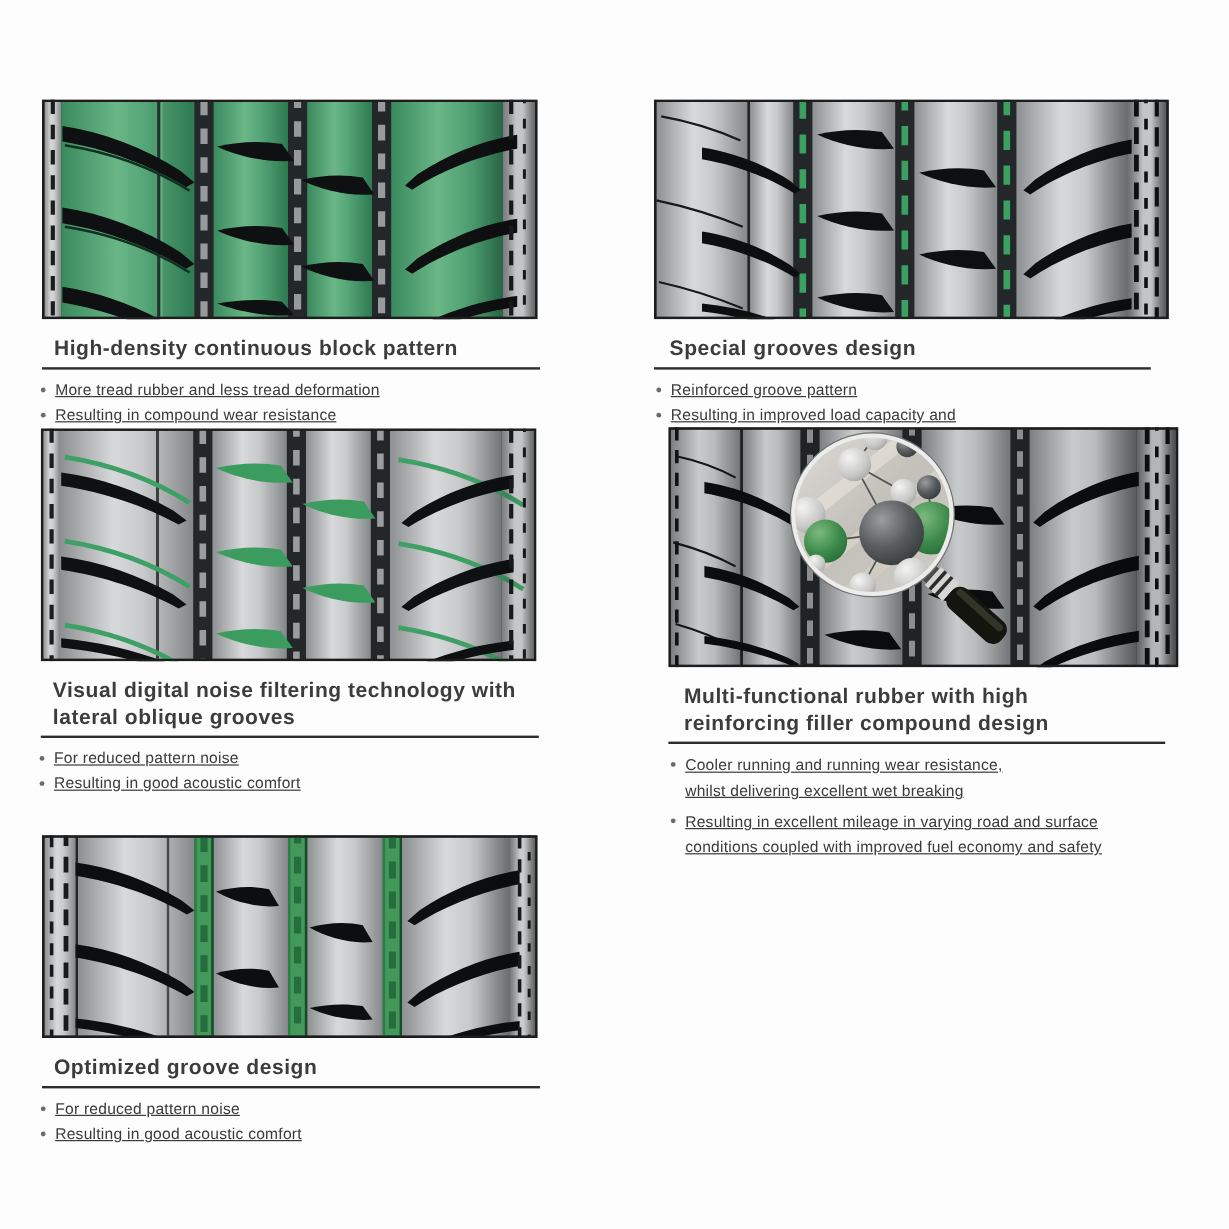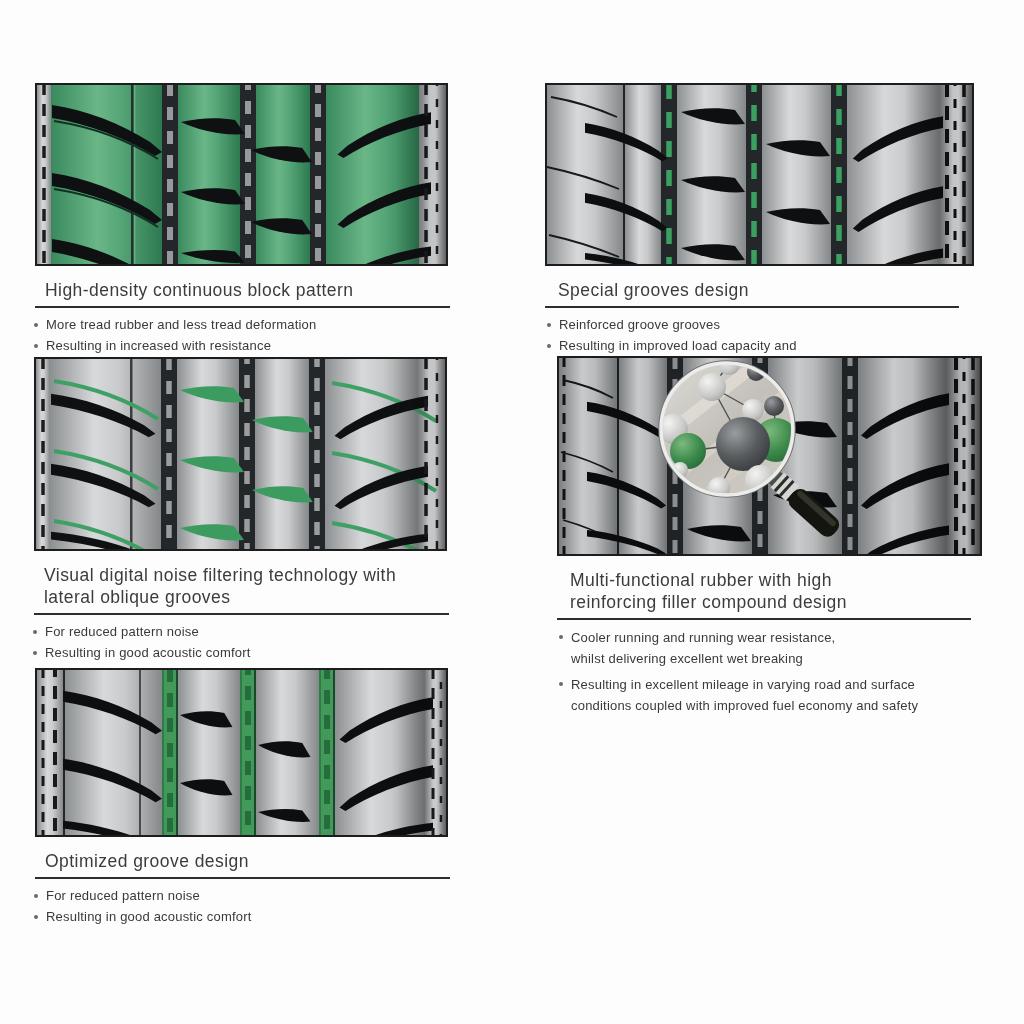--- a/index.html
+++ b/index.html
@@ -6,35 +6,35 @@
   body{
     width:1024px;height:1024px;position:relative;overflow:hidden;
     background:#fdfdfd;
     font-family:"Liberation Sans",sans-serif;
   }
   .panel{position:absolute}
   .p1{left:35px;top:83px;width:415px}
   .p2{left:545px;top:83px;width:429px}
   .p3{left:34px;top:357px;width:415px}
   .p4{left:557px;top:356px;width:425px}
-  .p5{left:35px;top:668px;width:415px}
+  .p5{left:35px;top:696px;width:415px}
   svg.tread{display:block}
   h2.title{
     margin:13px 0 0 10px;
-    font-size:17.5px;font-weight:400;line-height:22px;
+    font-size:17.5px;font-weight:700;line-height:22px;
     color:#3c3c3c;letter-spacing:.45px;white-space:pre-line;
   }
   .p2 h2.title,.p4 h2.title{margin-left:13px}
   .rule{height:2px;background:#2d2d2d;margin-top:5px;width:415px}
   .p4 .rule,.p2 .rule{width:414px}
   ul.bullets{list-style:none;margin:7px 0 0 -2px;padding:0}
   .p2 ul.bullets,.p4 ul.bullets{margin-left:1px}
   li.bullet{
     display:flex;align-items:flex-start;
-    font-size:13px;line-height:20px;color:#3a3a3a;letter-spacing:.2px;margin-top:1px;
+    font-size:13px;line-height:20px;color:#3a3a3a;letter-spacing:.2px;margin-top:1px;text-decoration:underline;
   }
   .p4 li.bullet{line-height:21px}
   .p4 li.bullet + li.bullet{margin-top:5px}
   .dot{flex:0 0 auto;width:4px;height:4px;border-radius:50%;background:#6a6a6a;margin:8px 8px 0 1px}
   .btxt{white-space:pre-line}
 </style>
 </head>
 <body>
 
 <svg width="0" height="0" style="position:absolute" aria-hidden="true">
@@ -127,21 +127,21 @@
   </svg>
   <h2 class="title">High-density continuous block pattern</h2>
   <div class="rule"></div>
   <ul class="bullets">
     <li class="bullet">
         <span class="dot"></span>
         <span class="btxt">More tread rubber and less tread deformation</span>
       </li>
     <li class="bullet">
         <span class="dot"></span>
-        <span class="btxt">Resulting in increased with resistance</span>
+        <span class="btxt">Resulting in compound wear resistance</span>
       </li>
   </ul>
 </section>
 
 <section class="panel p2">
   <svg class="tread" width="429" height="183" viewBox="0 0 429 183">
     <rect width="429" height="183" fill="#24272a"></rect>
     <rect x="2" y="2" width="76" height="179" fill="url(#gS)"></rect>
     <rect x="80" y="2" width="36" height="179" fill="url(#gS)"></rect>
     <rect x="132" y="2" width="69" height="179" fill="url(#gS)"></rect>
@@ -170,21 +170,21 @@
     <line x1="402" y1="0" x2="402" y2="183" stroke="#0e1011" stroke-width="4" stroke-dasharray="14 9"></line>
     <line x1="410" y1="0" x2="410" y2="183" stroke="#0e1011" stroke-width="3" stroke-dasharray="9 13" stroke-dashoffset="6"></line>
     <line x1="419" y1="0" x2="419" y2="183" stroke="#0e1011" stroke-width="3.5" stroke-dasharray="16 9" stroke-dashoffset="2"></line>
     <rect x="1" y="1" width="427" height="181" fill="none" stroke="#1d1d1d" stroke-width="2"></rect>
   </svg>
   <h2 class="title">Special grooves design</h2>
   <div class="rule"></div>
   <ul class="bullets">
     <li class="bullet">
         <span class="dot"></span>
-        <span class="btxt">Reinforced groove grooves</span>
+        <span class="btxt">Reinforced groove pattern</span>
       </li>
     <li class="bullet">
         <span class="dot"></span>
         <span class="btxt">Resulting in improved load capacity and
 reduction in groove cracking</span>
       </li>
   </ul>
 </section>
 
 <section class="panel p3">

